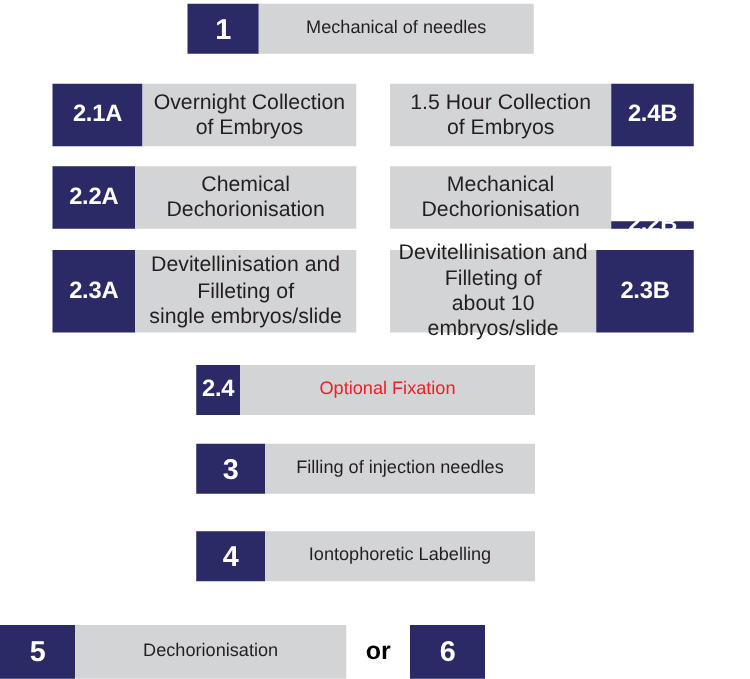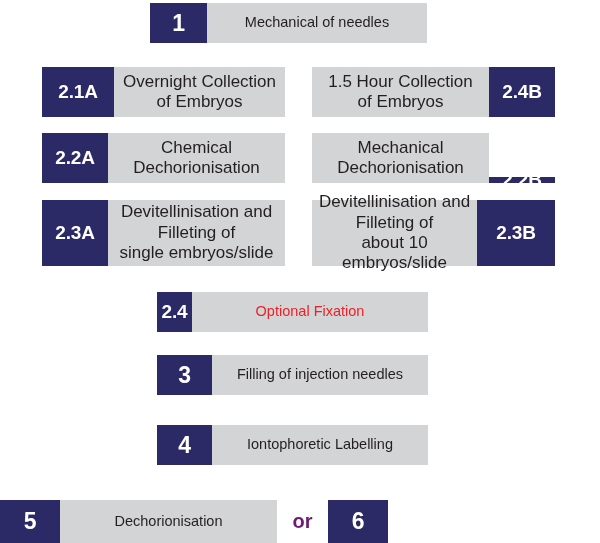--- a/index.html
+++ b/index.html
@@ -55,21 +55,21 @@
   .num-lg { font-size: 23px; }
   .num-md { font-size: 19px; }
 
   .lbl-15 { font-size: 14.5px; }
   .lbl-14 { font-size: 17px; }
 
   .or-word {
     position: absolute;
     font-size: 20px;
     font-weight: bold;
-    color: #701a75;
+    color: #000000;
     display: flex;
     align-items: center;
     justify-content: center;
   }
 </style>
 </head>
 <body>
 
 <div class="canvas">
 

